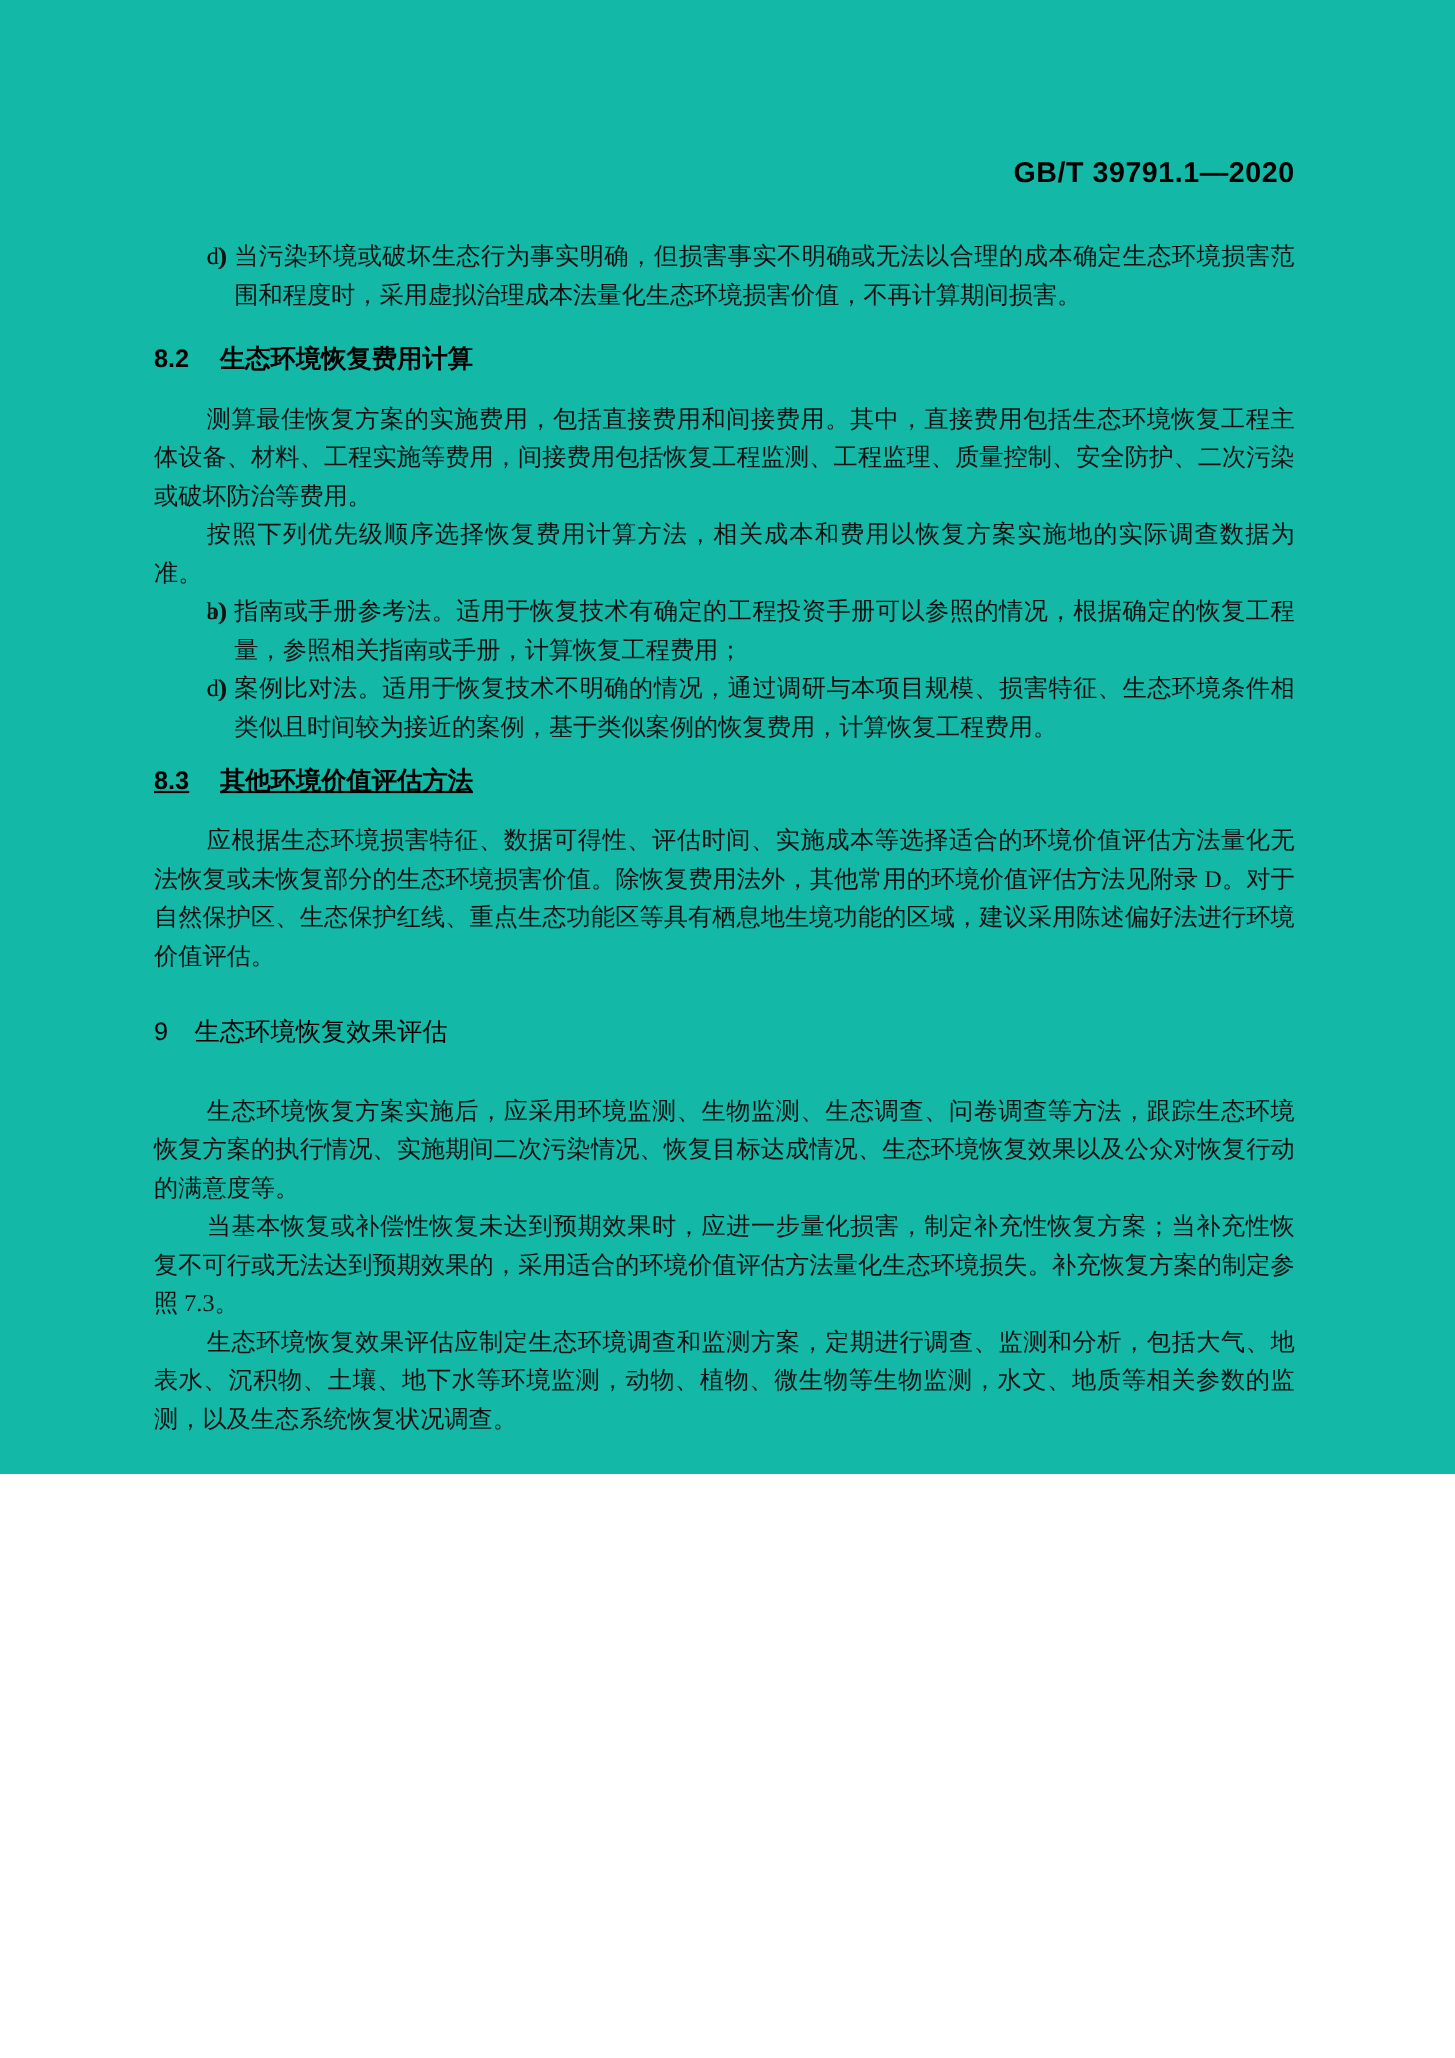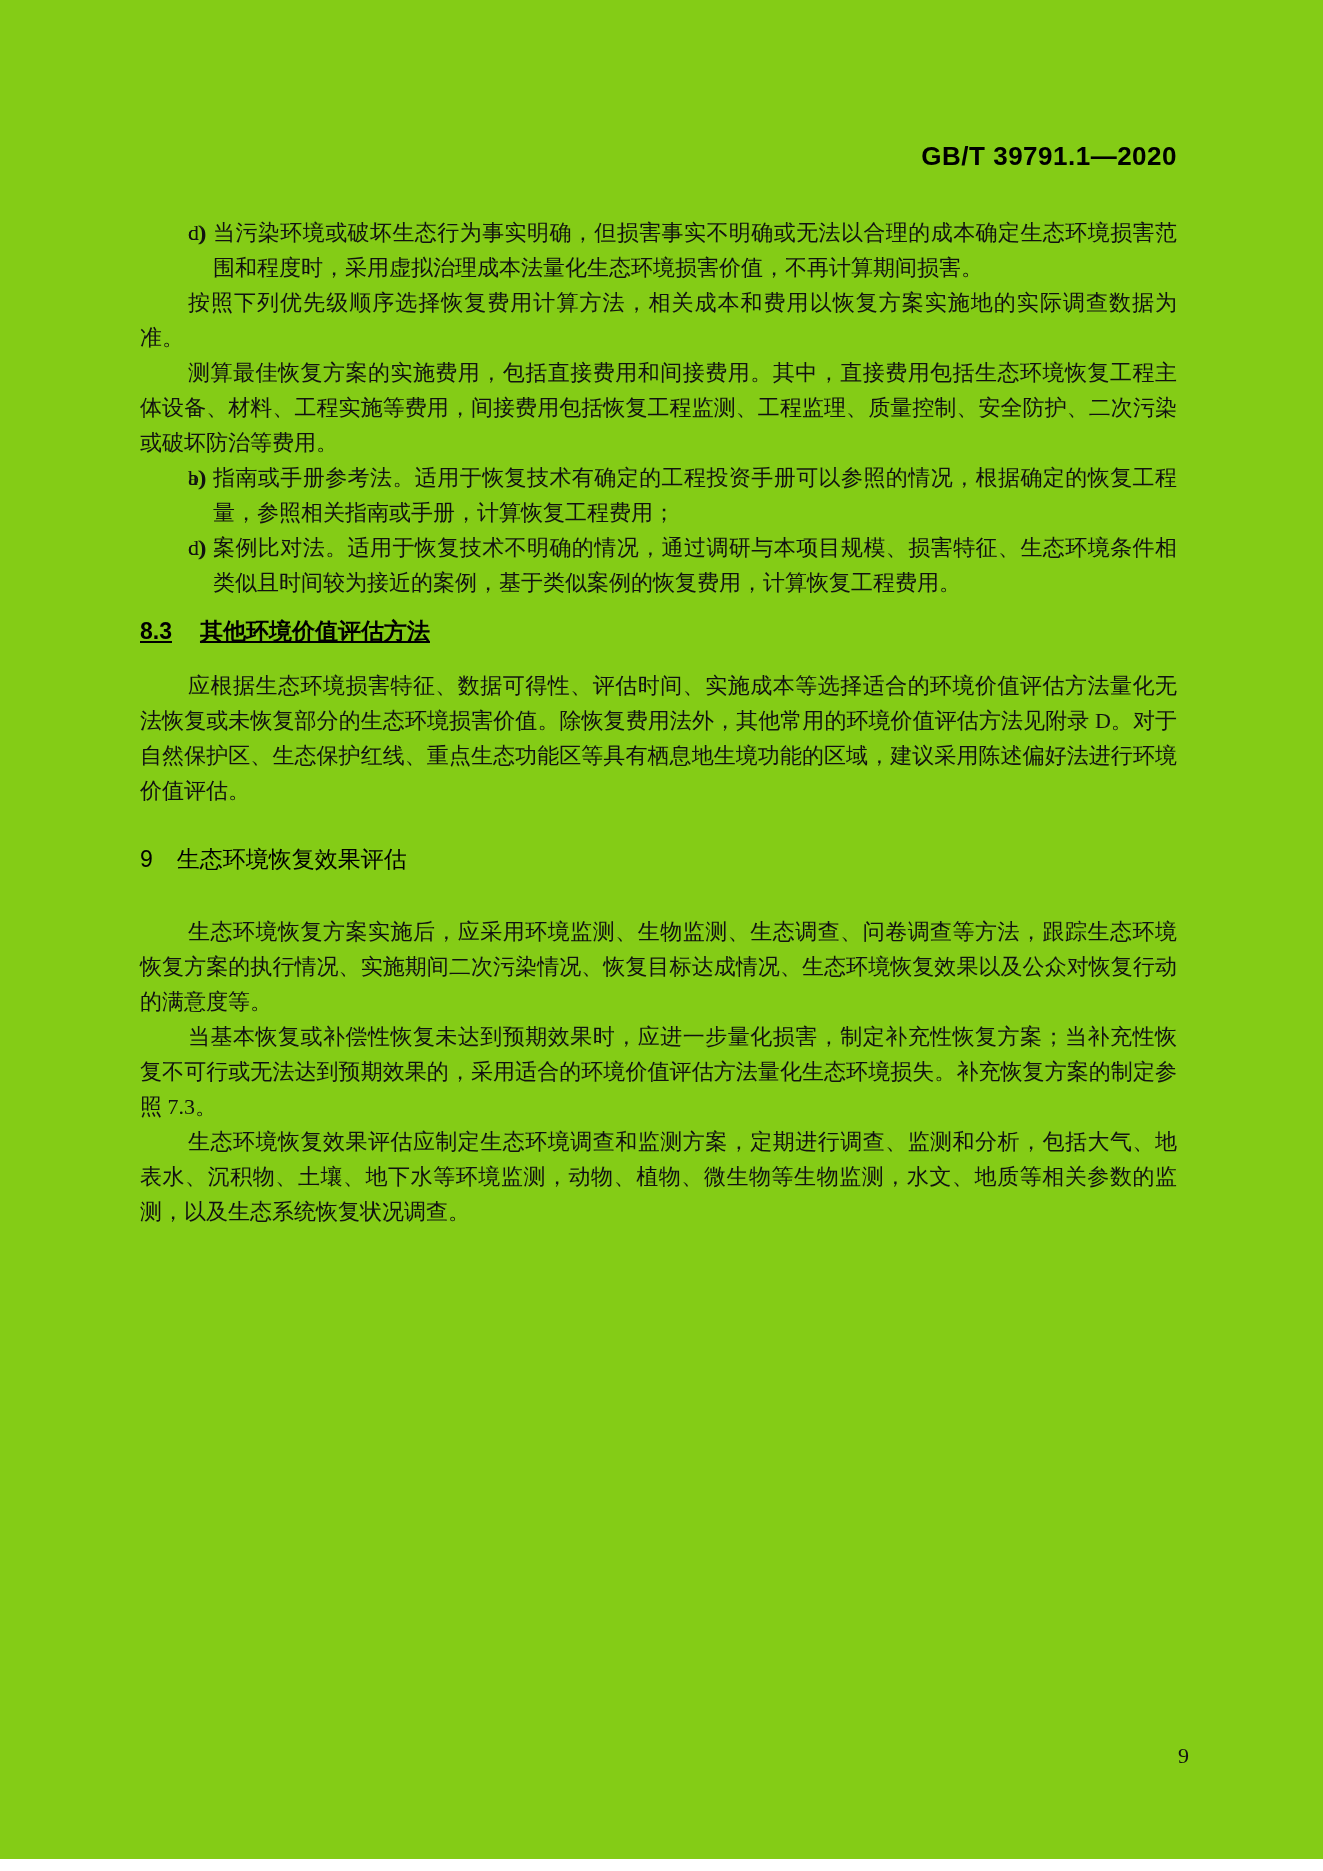--- a/index.html
+++ b/index.html
@@ -3,22 +3,22 @@
 <meta charset="utf-8">
 <style>
   html, body {
     margin: 0;
     padding: 0;
     background: #ffffff;
   }
   .page {
     position: relative;
     width: 1323px;
-    height: 1859px;
-    background: #84cc16;
+    height: 1340px;
+    background: #14b8a6;
     color: #111111;
     font-family: "Liberation Serif", "DejaVu Serif", serif;
     font-size: 22px;
     line-height: 35px;
     box-sizing: border-box;
     padding: 0 146px 0 140px;
     overflow: hidden;
   }
   
   .doc-header {
@@ -93,23 +93,26 @@
   <div class="alpha-list first">
     <div class="alpha-item">
       <span class="marker">c)</span>
     </div>
     <div class="alpha-item">
       <span class="marker">d)</span>
       <span>当污染环境或破坏生态行为事实明确，但损害事实不明确或无法以合理的成本确定生态环境损害范围和程度时，采用虚拟治理成本法量化生态环境损害价值，不再计算期间损害。</span>
     </div>
   </div>
 
+  <div class="clause-heading">
+    <span class="h-num">8.2</span><span>生态环境恢复费用计算</span>
+  </div>
 
+  <p class="para">测算最佳恢复方案的实施费用，包括直接费用和间接费用。其中，直接费用包括生态环境恢复工程主体设备、材料、工程实施等费用，间接费用包括恢复工程监测、工程监理、质量控制、安全防护、二次污染或破坏防治等费用。</p>
   <p class="para">按照下列优先级顺序选择恢复费用计算方法，相关成本和费用以恢复方案实施地的实际调查数据为准。</p>
-  <p class="para">测算最佳恢复方案的实施费用，包括直接费用和间接费用。其中，直接费用包括生态环境恢复工程主体设备、材料、工程实施等费用，间接费用包括恢复工程监测、工程监理、质量控制、安全防护、二次污染或破坏防治等费用。</p>
 
   <div class="alpha-list">
     <div class="alpha-item">
       <span class="marker">a)</span>
     </div>
     <div class="alpha-item">
       <span class="marker">b)</span>
       <span>指南或手册参考法。适用于恢复技术有确定的工程投资手册可以参照的情况，根据确定的恢复工程量，参照相关指南或手册，计算恢复工程费用；</span>
     </div>
     <div class="alpha-item">

